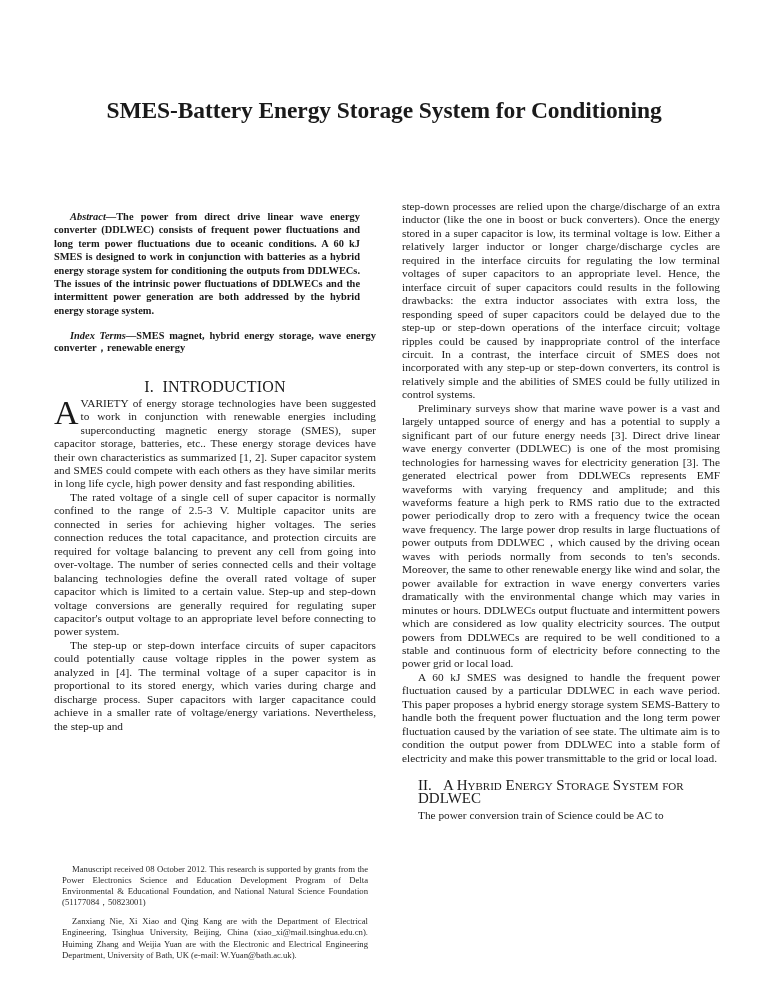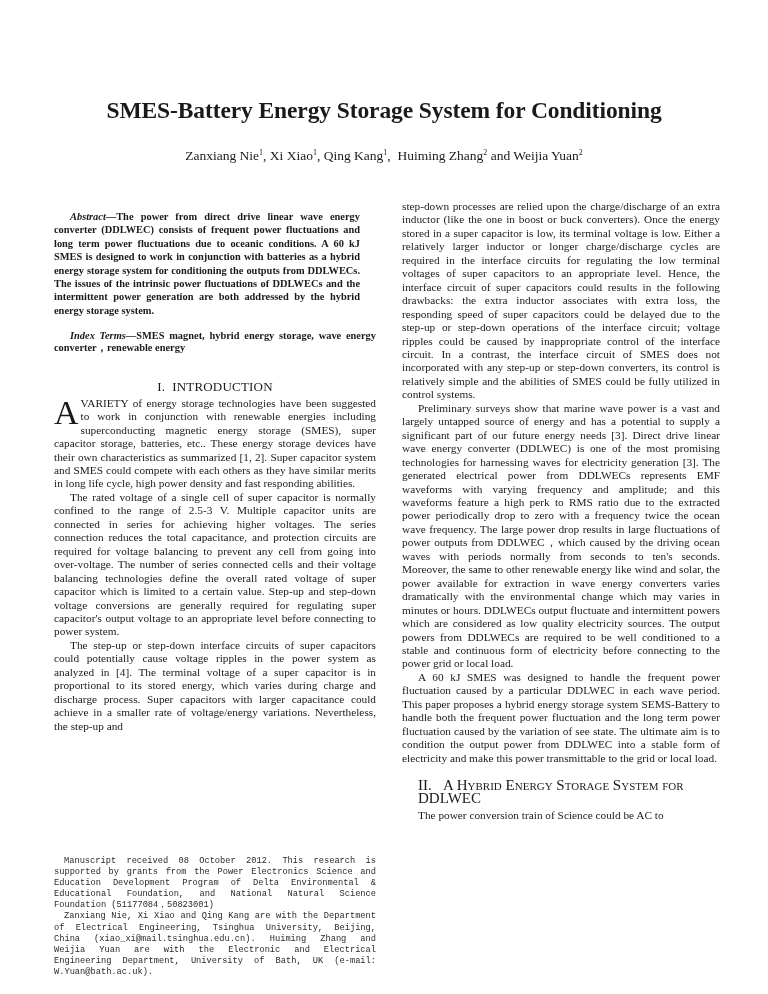--- a/index.html
+++ b/index.html
@@ -22,41 +22,38 @@
     .authors sup { font-size: 8px; vertical-align: super; line-height: 0; }
     .col { position: absolute; font-size: 11.3px; line-height: 13.45px; text-align: justify; }
     .col-left { left: 54px; width: 322px; top: 200px; }
     .col-right { left: 393px; width: 318px; top: 200px; margin-left: 9px; }
     .p { margin: 0; }
     .indent { text-indent: 16px; }
     .abstract { font-weight: bold; font-size: 10.4px; line-height: 13.4px; text-indent: 16px; margin: 10px 16px 0 0; }
     .abstract .lead { font-style: italic; }
     .index-terms { font-weight: bold; font-size: 10.4px; line-height: 12px; text-indent: 16px; margin: 13px 0 0 0; }
     .index-terms .lead { font-style: italic; }
-    .sec-head { text-align: center; font-size: 13px; margin: 26px 0 3px 0; letter-spacing: 0.2px; }
+    .sec-head { text-align: center; font-size: 16px; margin: 26px 0 3px 0; letter-spacing: 0.2px; }
     .dropcap {
       float: left; font-size: 34px; line-height: 26px; padding-top: 3px; margin-right: 2px;
     }
     .footnote { position: absolute; left: 54px; width: 322px; top: 856px; font-size: 8.7px; line-height: 11.1px; text-align: justify; color: #2a2a2a; }
-    .footnote p { margin: 0; text-indent: 10px; font-family: Liberation Mono, monospace; }
+    .footnote p { margin: 8px; text-indent: 10px; }
     .sec-head-2 { text-align: left; font-size: 15px; margin: 14px 0 3px 16px; }
     .sc { font-variant: small-caps; }
   </style>
 </head>
 <body>
 
 <div class="page">
 
   <div class="title">
     <div>SMES-Battery Energy Storage System for Conditioning</div>
   </div>
 
-  <div class="authors">
-    <span>Zanxiang Nie</span><sup>1</sup><span>, </span><span>Xi Xiao</span><sup>1</sup><span>, </span><span>Qing Kang</span><sup>1</sup><span style="white-space:pre">,  </span><span>Huiming Zhang</span><sup>2</sup><span style="white-space:pre"> and </span><span>Weijia Yuan</span><sup>2</sup>
-  </div>
 
   <div class="col col-left">
     <p class="abstract"><span class="lead">Abstract</span><span>—The power from direct drive linear wave energy converter (DDLWEC) consists of frequent power fluctuations and long term power fluctuations due to oceanic conditions. A 60 kJ SMES is designed to work in conjunction with batteries as a hybrid energy storage system for conditioning the outputs from DDLWECs. The issues of the intrinsic power fluctuations of DDLWECs and the intermittent power generation are both addressed by the hybrid energy storage system.</span></p>
 
     <p class="index-terms"><span class="lead">Index Terms</span><span>—SMES magnet, hybrid energy storage, wave energy converter，renewable energy</span></p>
 
     <div class="sec-head" style="white-space:pre">I.  INTRODUCTION</div>
 
     <p class="p"><span class="dropcap">A</span><span>VARIETY of energy storage technologies have been suggested to work in conjunction with renewable energies including superconducting magnetic energy storage (SMES), super capacitor storage, batteries, etc.. These energy storage devices have their own characteristics as summarized [1, 2]. Super capacitor system and SMES could compete with each others as they have similar merits in long life cycle, high power density and fast responding abilities.</span></p>
     <p class="p indent">The rated voltage of a single cell of super capacitor is normally confined to the range of 2.5-3 V. Multiple capacitor units are connected in series for achieving higher voltages. The series connection reduces the total capacitance, and protection circuits are required for voltage balancing to prevent any cell from going into over-voltage. The number of series connected cells and their voltage balancing technologies define the overall rated voltage of super capacitor which is limited to a certain value. Step-up and step-down voltage conversions are generally required for regulating super capacitor's output voltage to an appropriate level before connecting to power system.</p>

